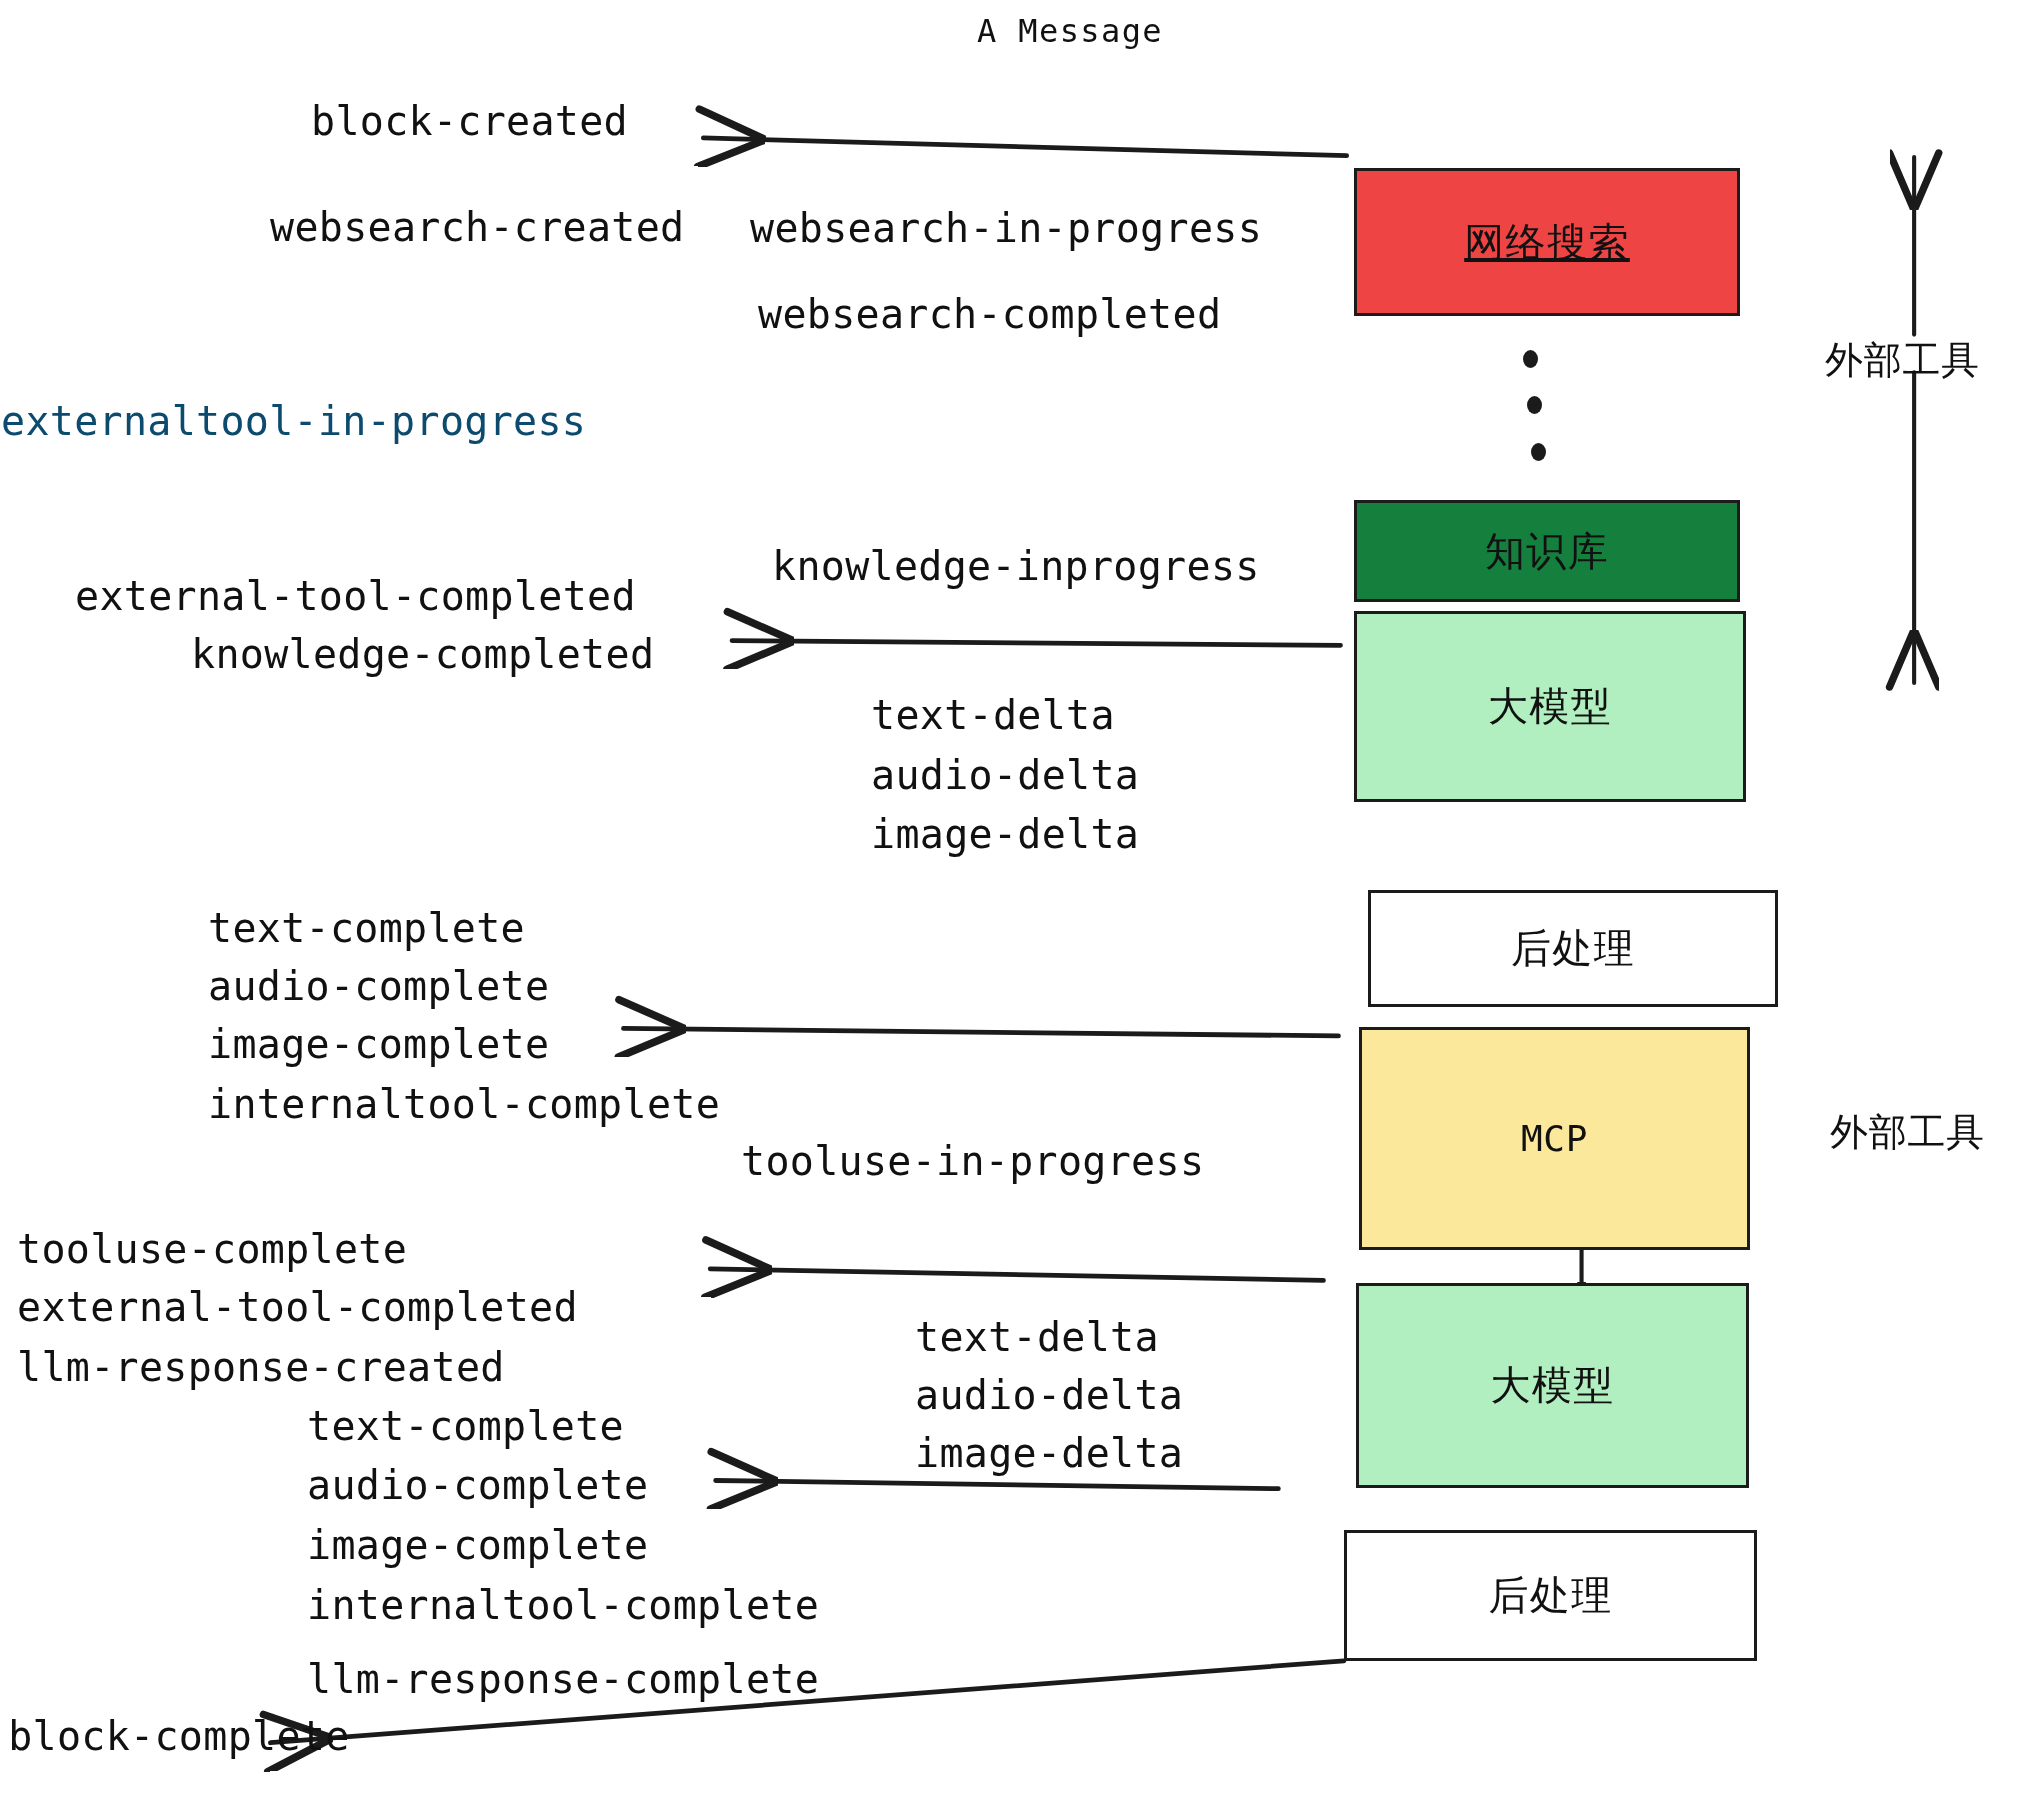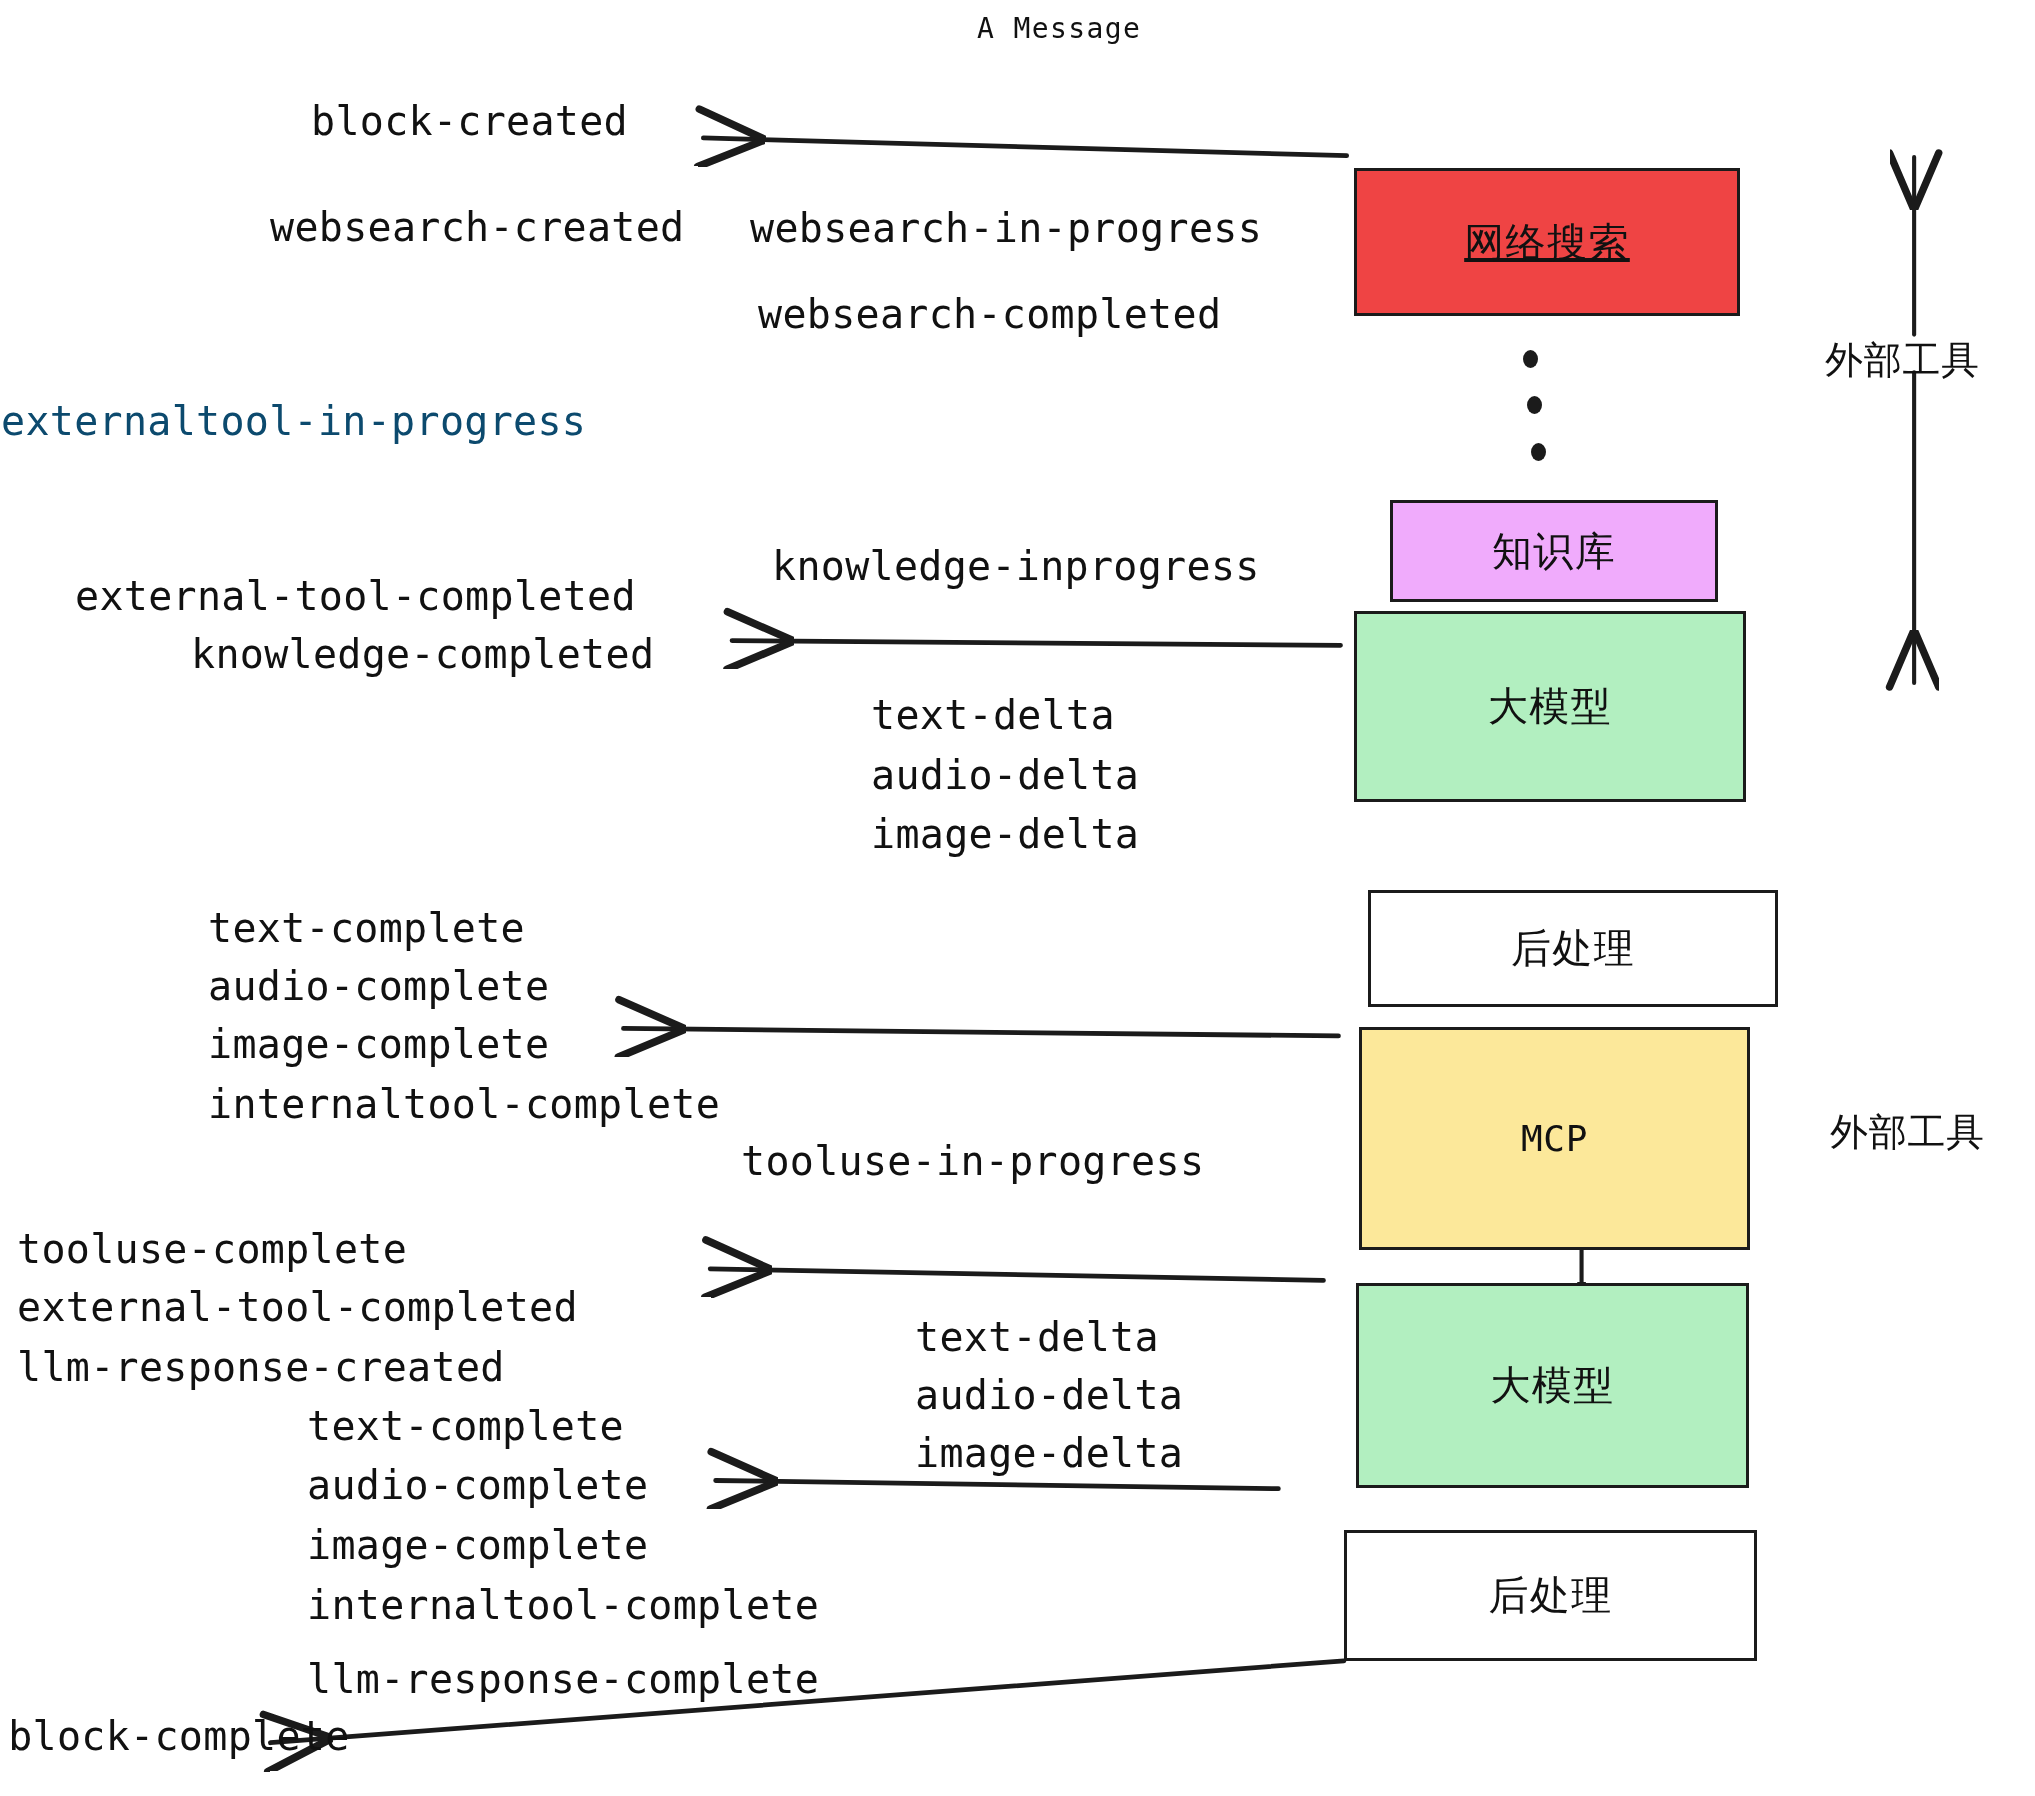--- a/index.html
+++ b/index.html
@@ -30,21 +30,21 @@
     font-family: "DejaVu Sans Mono", monospace;
     font-size: 40px;
     letter-spacing: 0.3px;
     color: #111111;
     white-space: nowrap;
     line-height: 1;
   }
   .title {
     position: absolute;
     font-family: "DejaVu Sans Mono", monospace;
-    font-size: 28px;
+    font-size: 32px;
     letter-spacing: 1.4px;
     color: #111111;
     white-space: nowrap;
     line-height: 1;
   }
   .node {
     position: absolute;
     box-sizing: border-box;
     border: 3.4px solid #1b1b1b;
     display: flex;
@@ -106,21 +106,21 @@
         <line x1="2316" y1="1700" x2="2316" y2="1955" marker-end="url(#ahu)"></line>
       </g>
   </svg>
 
   <div class="title" style="left:977px; top:15px;">A Message</div>
 
   <div id="nodes-host">
       <div class="node" style="left: 1354px; top: 168px; width: 386px; height: 148px; background: #ef4444; border-color: rgb(27, 27, 27); text-decoration: underline;">
         <span>网络搜索</span>
       </div>
-      <div class="node" style="left: 1354px; top: 500px; width: 328px; height: 102px; background: #f0abfc; border-color: rgb(27, 27, 27); margin-left: 36px;">
+      <div class="node" style="left: 1354px; top: 500px; width: 386px; height: 102px; background: #15803d; border-color: rgb(27, 27, 27);">
         <span>知识库</span>
       </div>
       <div class="node" style="left: 1354px; top: 611px; width: 392px; height: 191px; background: rgb(178, 239, 192); border-color: rgb(27, 27, 27);">
         <span>大模型</span>
       </div>
       <div class="node" style="left: 1368px; top: 890px; width: 410px; height: 117px; background: rgb(255, 255, 255); border-color: rgb(27, 27, 27);">
         <span>后处理</span>
       </div>
       <div class="node mono" style="left: 1359px; top: 1027px; width: 391px; height: 223px; background: rgb(252, 232, 154); border-color: rgb(27, 27, 27);">
         <span>MCP</span>

